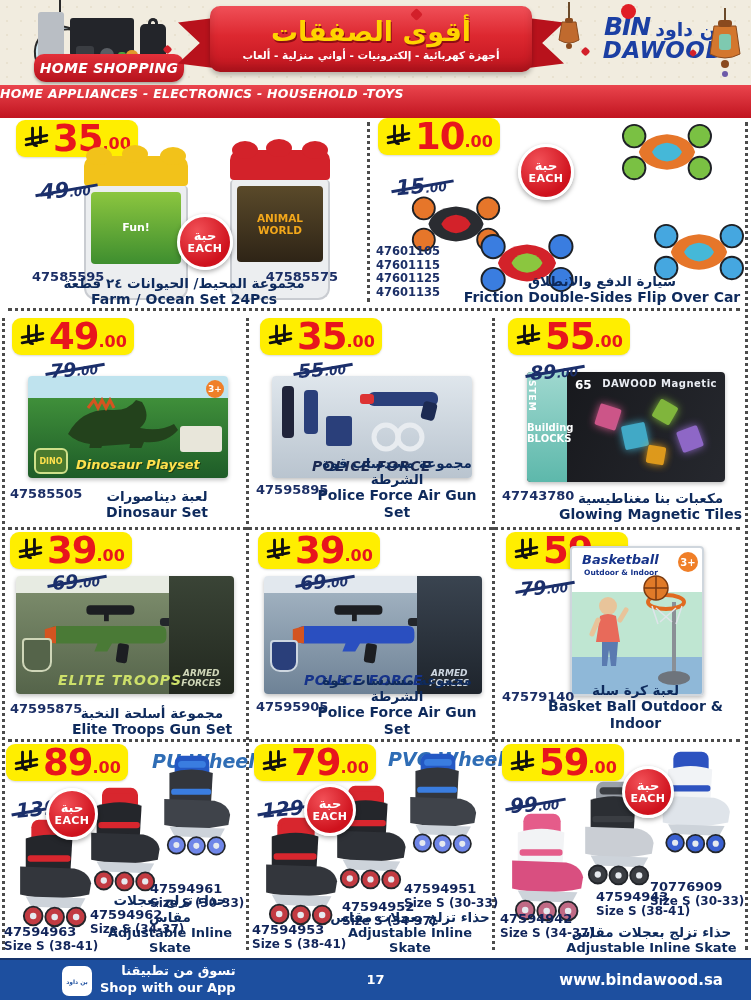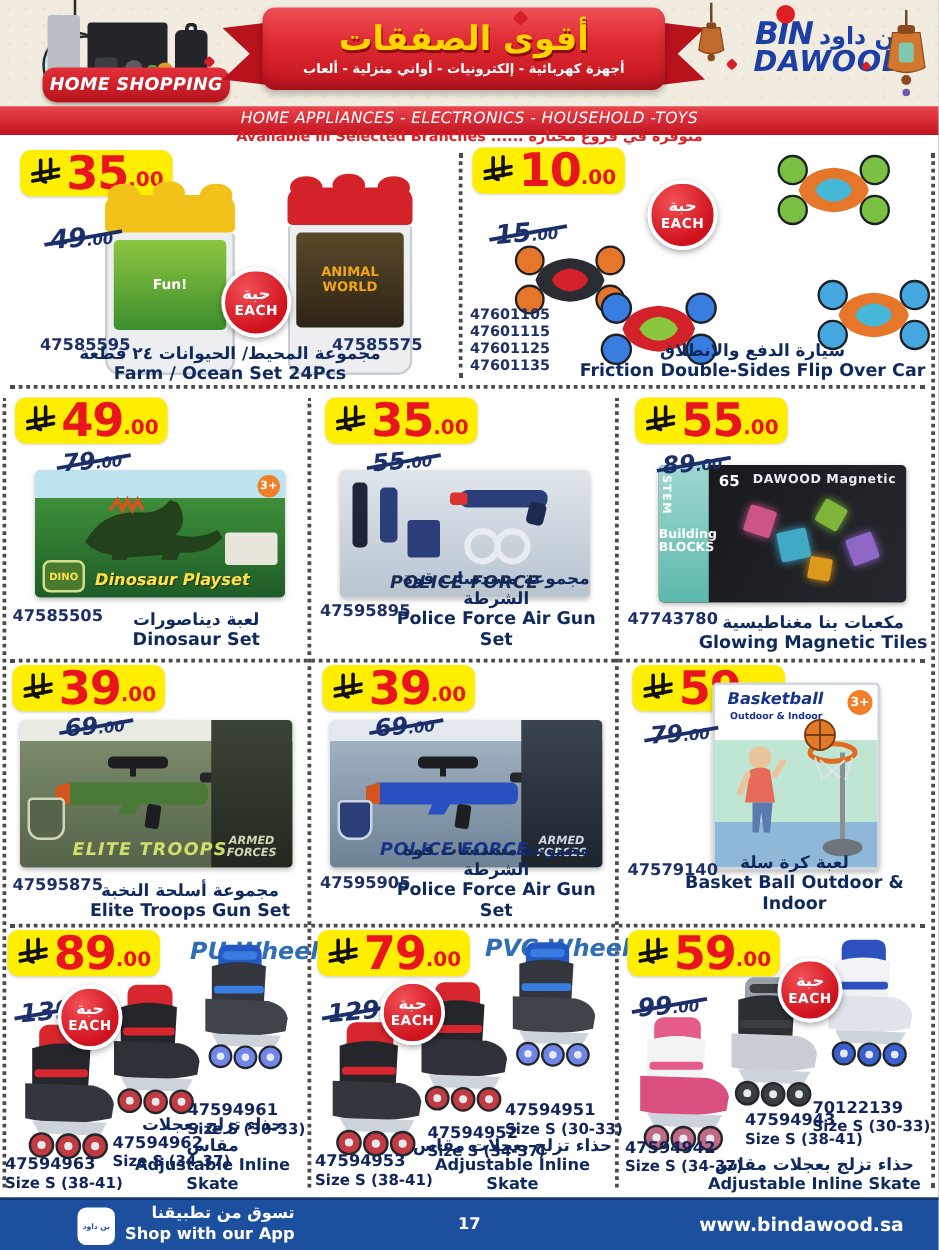--- a/index.html
+++ b/index.html
@@ -23,21 +23,21 @@
   .ribbon-sub{color:#fff;font-weight:bold;font-size:10.5px;margin-top:3px}
   .logo{position:absolute;right:26px;top:16px;color:#1b3fa3;text-align:center}
   .logo .l1{display:flex;align-items:flex-end;gap:5px;justify-content:center}
   .logo .bin{font-size:25px;font-weight:bold;font-style:italic;letter-spacing:-1px;line-height:.9}
   .logo .ar{font-size:19px;font-weight:bold;line-height:.9}
   .logo .dawood{font-size:23px;font-weight:bold;font-style:italic;letter-spacing:.5px;line-height:1}
   .logo .dot{position:absolute;left:18px;top:-12px;width:15px;height:15px;border-radius:50%;background:#e01e25}
   .lantern{position:absolute}
   .sparkle{position:absolute;width:9px;height:9px;background:#d3202a;transform:rotate(45deg);border-radius:2px}
 
-  .catbar{position:absolute;left:0;top:85px;width:751px;height:23px;background:linear-gradient(#ea454d,#c11420);color:#fff;font-weight:normal;font-style:italic;font-size:12.5px;text-align:center;line-height:17px;letter-spacing:.3px}
+  .catbar{position:absolute;left:0;top:85px;width:751px;height:33px;background:linear-gradient(#ea454d,#c11420);color:#fff;font-weight:bold;font-style:italic;font-size:12.5px;line-height:17px;letter-spacing:.3px}
   .avail{position:absolute;left:0;top:103px;width:751px;height:13px;text-align:center;color:#e01e25;font-weight:bold;font-size:11.5px;line-height:13px}
 
   
   .hsep{position:absolute;border-top:3px dotted #4b4b4b;height:0}
   .vsep{position:absolute;border-left:3px dotted #4b4b4b;width:0}
 
   
   .cell{position:absolute}
   .tag{position:absolute;background:#ffee00;border-radius:9px;display:flex;align-items:center;justify-content:center;padding:1px 7px;box-shadow:0 1px 2px rgba(0,0,0,.15)}
   .tag svg{width:27px;height:27px;margin-right:3px;flex:none}
@@ -183,24 +183,20 @@
       <circle cx="19" cy="66" r="3" fill="#6d5aa8"></circle>
         </svg>
     </div>
     <div class="sparkle" style="left:412px;top:10px"></div>
     <div class="sparkle" style="left:164px;top:46px;width:7px;height:7px"></div>
     <div class="sparkle" style="left:582px;top:48px;width:7px;height:7px"></div>
     <div class="sparkle" style="left:690px;top:50px;width:6px;height:6px"></div>
   </div>
 
   <div class="catbar">HOME APPLIANCES - ELECTRONICS - HOUSEHOLD -TOYS</div>
-  <div class="avail">
-    <span>Available in Selected Branches ......</span>
-    <span dir="rtl">متوفرة في فروع مختارة</span>
-  </div>
 
   <div class="hsep" style="left:8px;top:308px;width:732px"></div>
   <div class="hsep" style="left:8px;top:527px;width:732px"></div>
   <div class="hsep" style="left:8px;top:739px;width:732px"></div>
   <div class="vsep" style="left:367px;top:122px;height:180px"></div>
   <div class="vsep" style="left:745px;top:122px;height:828px"></div>
   <div class="vsep" style="left:2px;top:318px;height:632px"></div>
   <div class="vsep" style="left:246px;top:318px;height:632px"></div>
   <div class="vsep" style="left:492px;top:318px;height:632px"></div>
 
@@ -551,21 +547,21 @@
     <svg style="position:absolute;left:152px;top:8px;--cuff:#2d52c0;--strap:#2d52c0;--shell:#f1f3f6;--shell2:#dfe4ea;--wheel:#3a60d0" width="90" height="106">
         <use href="#skate"></use>
       </svg>
     <svg style="position:absolute;left:74px;top:38px;--cuff:#9aa0a8;--strap:#3a3d42;--shell:#2b2e33;--shell2:#caced4;--wheel:#3a3d42" width="92" height="108">
         <use href="#skate"></use>
       </svg>
     <svg style="position:absolute;left:0;top:70px;--cuff:#e55c8a;--strap:#e55c8a;--shell:#f2f3f5;--shell2:#d94f80;--wheel:#c06a85" width="96" height="112">
         <use href="#skate"></use>
       </svg>
     <div class="variant" style="left:156px;top:138px">
-        <span class="vc">70122139</span>
+        <span class="vc">70776909</span>
         <span class="vs">Size S (30-33)</span>
       </div>
     <div class="variant" style="left:102px;top:148px">
         <span class="vc">47594943</span>
         <span class="vs">Size S (38-41)</span>
       </div>
     <div class="variant" style="left:6px;top:170px">
         <span class="vc">47594942</span>
         <span class="vs">Size S (34-37)</span>
       </div>

